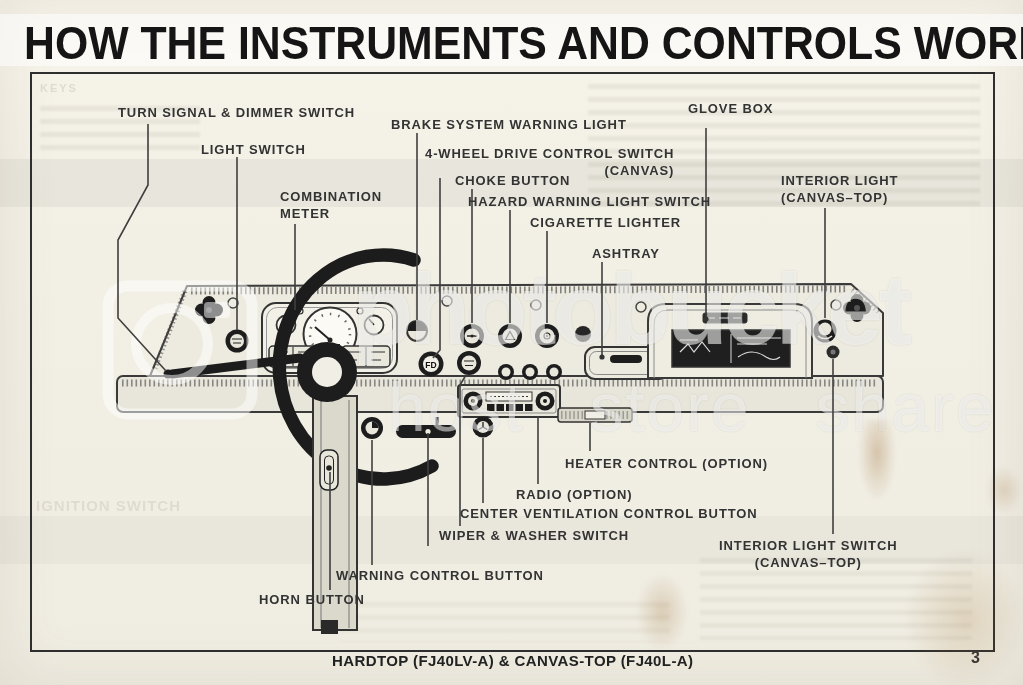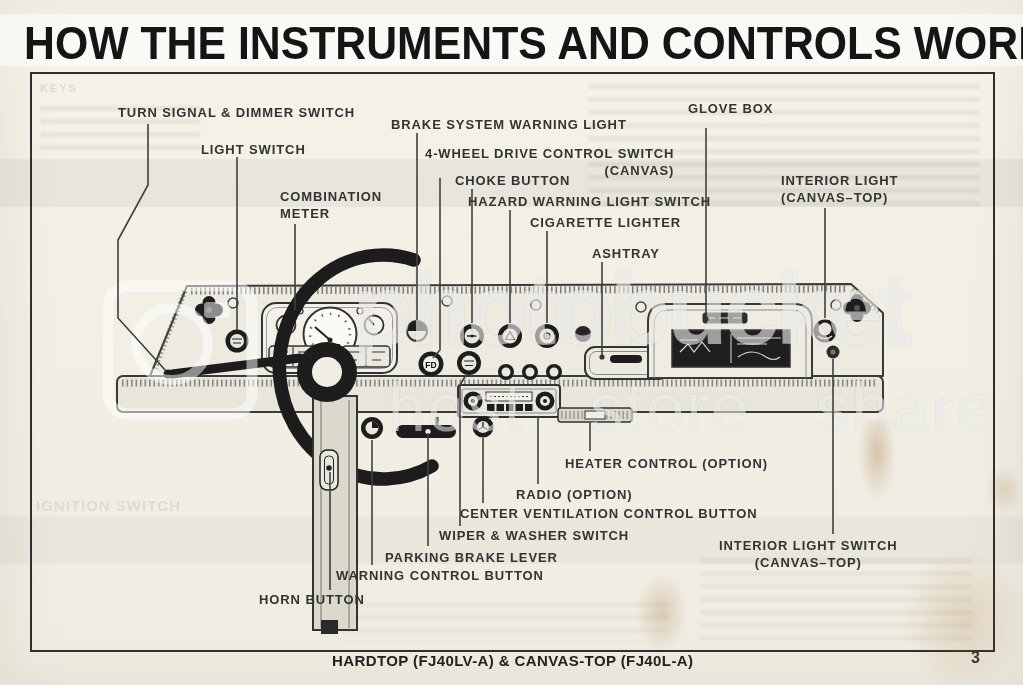--- a/index.html
+++ b/index.html
@@ -288,21 +288,20 @@
   <div class="lbl" style="left:592px;top:245px;">ASHTRAY</div>
   <div class="lbl" style="left:688px;top:100px;">GLOVE BOX</div>
   <div class="lbl" style="left:781px;top:172px;">
     <span>INTERIOR LIGHT</span><br>
     <span>(CANVAS–TOP)</span>
   </div>
   <div class="lbl" style="left:565px;top:455px;">HEATER CONTROL (OPTION)</div>
   <div class="lbl" style="left:516px;top:486px;">RADIO (OPTION)</div>
   <div class="lbl" style="left:460px;top:505px;">CENTER VENTILATION CONTROL BUTTON</div>
   <div class="lbl" style="left:439px;top:527px;">WIPER &amp; WASHER SWITCH</div>
-  <div class="lbl" style="left:385px;top:549px;">PARKING BRAKE LEVER</div>
   <div class="lbl" style="left:336px;top:567px;">WARNING CONTROL BUTTON</div>
   <div class="lbl" style="left:259px;top:591px;">HORN BUTTON</div>
   <div class="lbl" style="left:719px;top:537px;">
     <span>INTERIOR LIGHT SWITCH</span>
     <span class="c">(CANVAS–TOP)</span>
   </div>
 
   <div class="stain" style="left:858px;top:420px;width:38px;height:82px;background:radial-gradient(ellipse at 50% 40%,rgba(150,98,35,.30),rgba(150,98,35,0) 70%);"></div>
   <div class="stain" style="left:636px;top:573px;width:52px;height:78px;background:radial-gradient(ellipse,rgba(152,102,40,.24),rgba(152,102,40,0) 70%);"></div>
   <div class="stain" style="left:905px;top:550px;width:120px;height:138px;background:radial-gradient(ellipse,rgba(160,112,50,.20),rgba(160,112,50,0) 72%);"></div>

